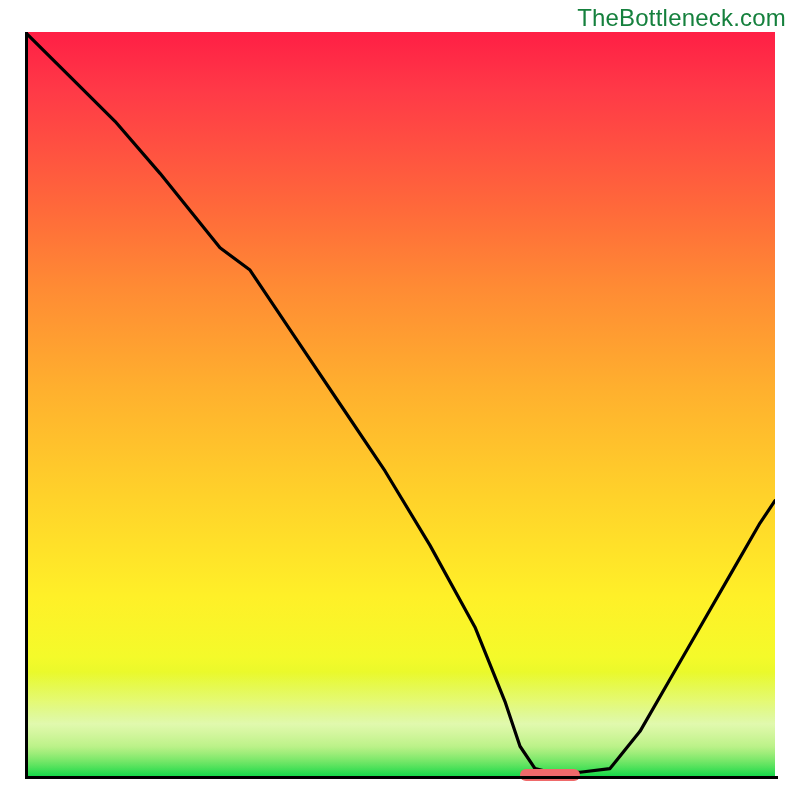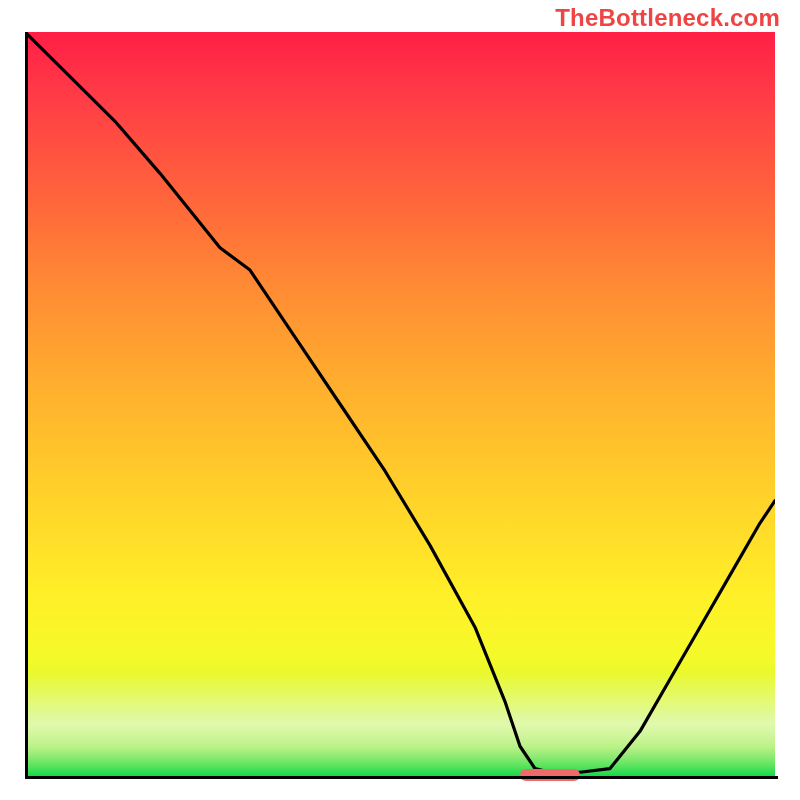--- a/index.html
+++ b/index.html
@@ -12,24 +12,24 @@
     overflow: hidden;
   }
   .wrap {
     position: relative;
     width: 800px;
     height: 800px;
   }
   .watermark {
     position: absolute;
     top: 4px;
-    right: 20px;
+    right: 14px;
     font-size: 24px;
-    font-weight: 700;
-    color: #ef4444;
+    font-weight: 400;
+    color: #15803d;
     letter-spacing: 0.2px;
     z-index: 30;
   }
   .plot {
     position: absolute;
     left: 25px;
     top: 32px;
     width: 750px;
     height: 744px;
     background: #ffffff;

